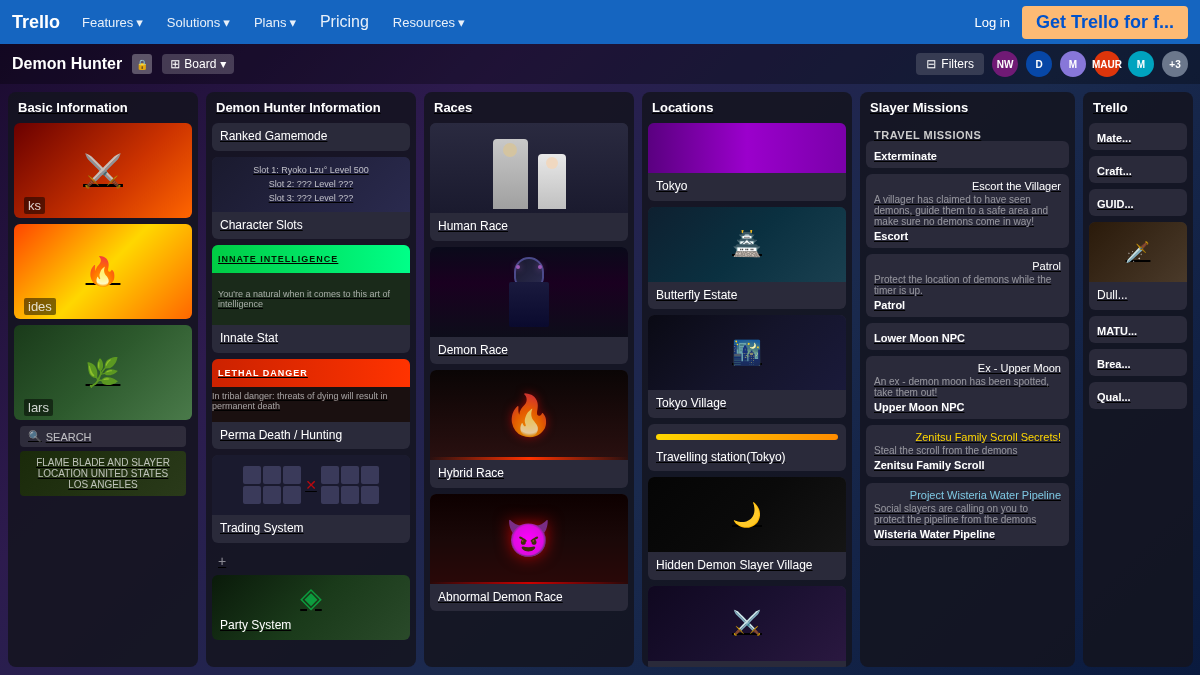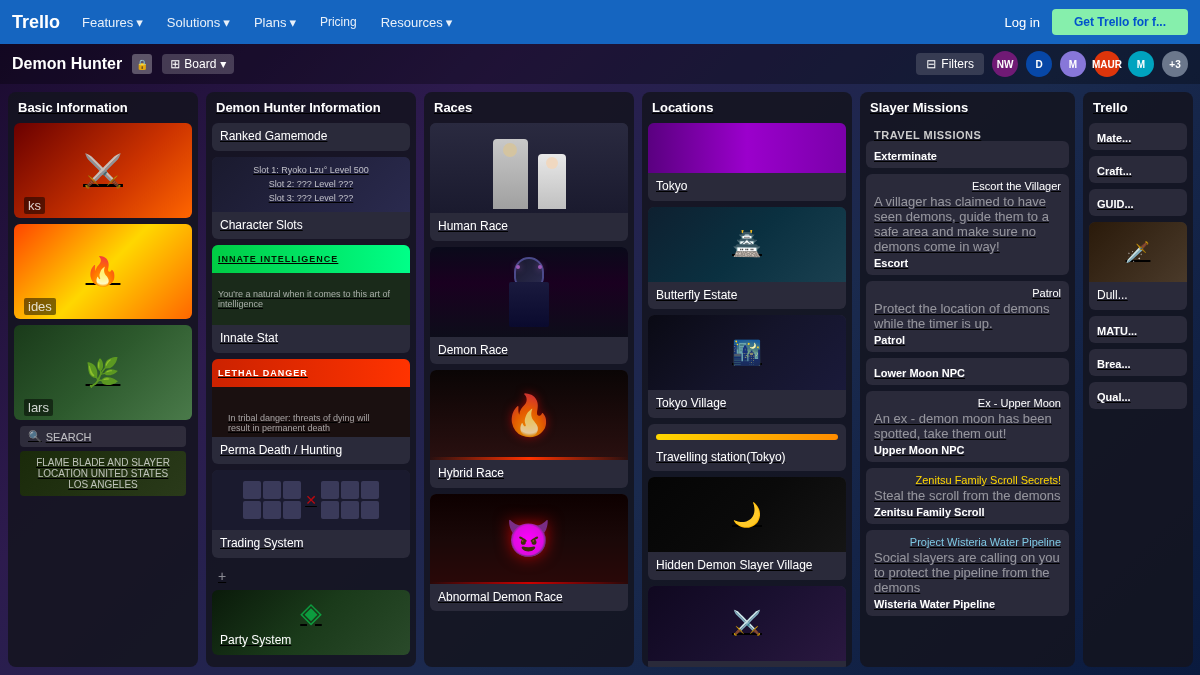--- a/index.html
+++ b/index.html
@@ -41,47 +41,47 @@
       font-size: 13px;
       padding: 6px 10px;
       border-radius: 4px;
       cursor: pointer;
       display: flex;
       align-items: center;
       gap: 3px;
     }
     .topnav-pricing {
       color: rgba(255,255,255,0.9);
-      font-size: 12px;
+      font-size: 16px;
       padding: 6px 10px;
       border-radius: 4px;
       cursor: pointer;
       text-align: right;
     }
     .topnav-right {
       margin-left: auto;
       display: flex;
       align-items: center;
     }
     .btn-login {
       color: white;
       background: transparent;
       border: none;
       font-size: 13px;
       padding: 6px 12px;
       cursor: pointer;
       border-radius: 4px;
     }
     .btn-trello {
-      background: #86efac;
+      background: #fdba74;
       color: #0052cc;
       border: none;
-      font-size: 12px;
+      font-size: 18px;
       font-weight: 600;
-      padding: 6px 22px;
+      padding: 6px 14px;
       border-radius: 4px;
       cursor: pointer;
     }
 
     
     .board-header {
       position: relative;
       z-index: 10;
       height: 40px;
       display: flex;
@@ -269,21 +269,21 @@
       cursor: pointer;
     }
     .npc-title-right {
       text-align: right;
       color: white;
       font-size: 11px;
       font-weight: 500;
     }
     .npc-desc {
       color: rgba(255,255,255,0.5);
-      font-size: 13px;
+      font-size: 10px;
       margin-top: 2px;
     }
     .npc-label {
       color: white;
       font-size: 11px;
       font-weight: 600;
       margin-top: 3px;
     }
 
     .travel-bar {
@@ -421,21 +421,21 @@
         <div style="background:#1a2a1a;height:52px;display:flex;align-items:center;padding:4px 6px;">
           <span style="font-size:9px;color:rgba(255,255,255,0.6);">You're a natural when it comes to this art of intelligence</span>
         </div>
         <div class="card-body">
           <div class="card-title">Innate Stat</div>
         </div>
       </div>
 
       <div class="card">
         <div style="background:linear-gradient(90deg,#cc2200,#ff3300);height:28px;display:flex;align-items:center;padding:0 6px;font-size:9px;font-weight:700;color:white;letter-spacing:1px;">LETHAL DANGER</div>
-        <div style="background:#1a1010;height:50px;display:flex;align-items:flex-end;padding:4px 16px;">
+        <div style="background:#1a1010;height:35px;display:flex;align-items:flex-start;padding:4px 0;">
           <span style="font-size:9px;color:rgba(255,255,255,0.6);">In tribal danger: threats of dying will result in permanent death</span>
         </div>
         <div class="card-body">
           <div class="card-title">Perma Death / Hunting</div>
         </div>
       </div>
 
       <div class="card">
         <div style="background:#1a1a2e;height:60px;display:flex;align-items:center;justify-content:center;gap:4px;padding:4px;">
           <div style="display:grid;grid-template-columns:repeat(3,18px);grid-template-rows:repeat(2,18px);gap:2px;">

